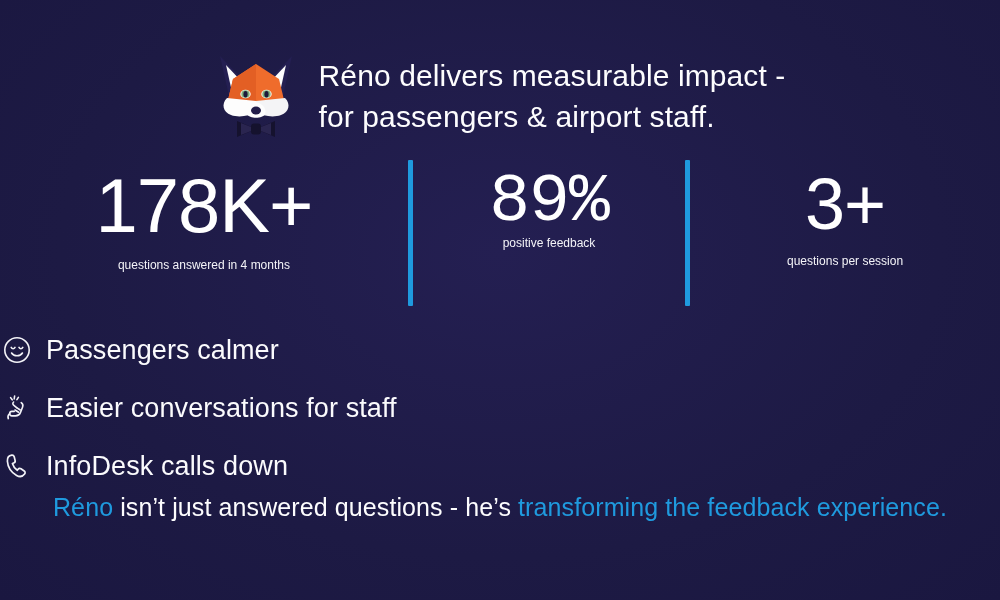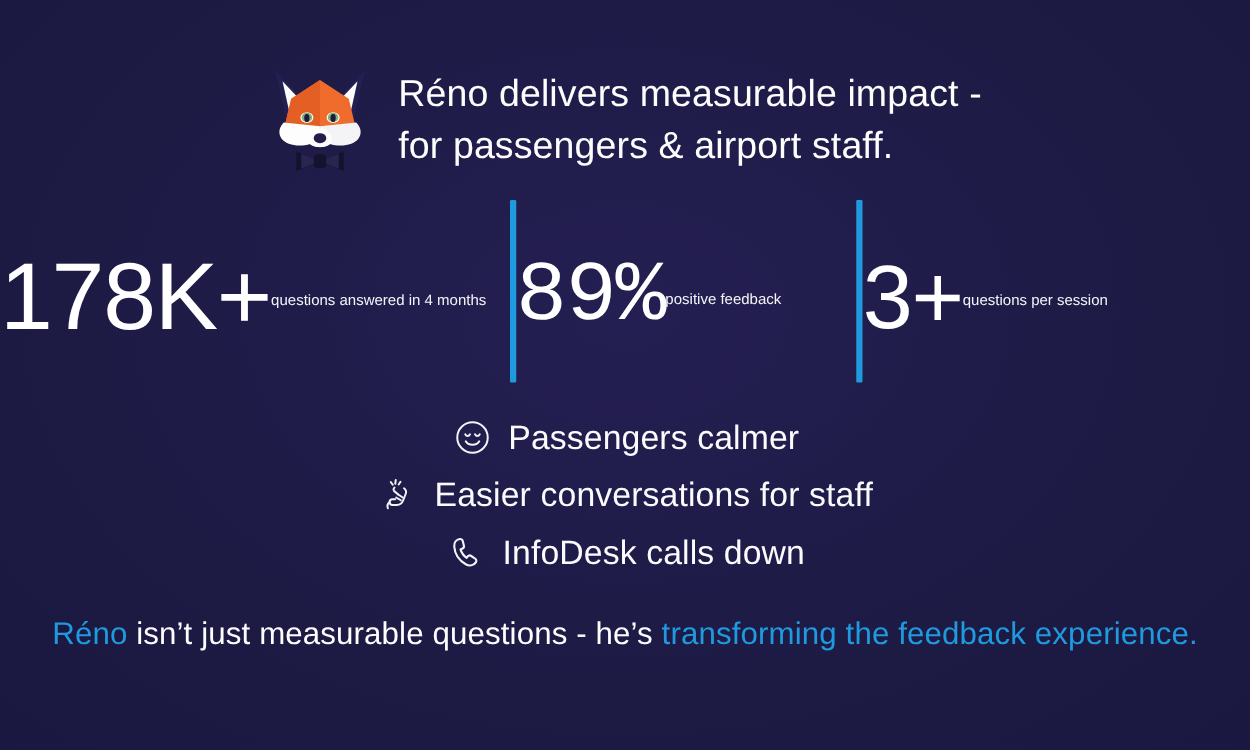--- a/index.html
+++ b/index.html
@@ -57,21 +57,21 @@
     left: 0;
     top: 158px;
     width: 1000px;
     height: 150px;
     display: flex;
     align-items: stretch;
     justify-content: center;
   }
   .stat {
     display: flex;
-    flex-direction: row;
+    flex-direction: column;
     align-items: center;
     justify-content: flex-start;
   }
   .stat-1 { width: 412px; }
   .stat-2 { width: 275px; }
   .stat-3 { width: 313px; }
 
   .stat-value {
     font-size: 76px;
     font-weight: 300;
@@ -84,41 +84,40 @@
   .stat-2 .stat-value { font-size: 68px; font-family: Liberation Mono, monospace; }
   .stat-3 .stat-value { font-size: 72px; }
 
   .stat-label {
     font-size: 12px;
     font-weight: 400;
     color: #f4f4f8;
     margin-top: 14px;
     white-space: nowrap;
   }
-  .stat-2 .stat-label { margin-top: 12px; }
+  .stat-2 .stat-label { margin-top: 0; }
 
   .divider {
     width: 5px;
     align-self: center;
     height: 146px;
     background: #1f9ade;
     flex: 0 0 auto;
     border-radius: 1px;
   }
 
   
   .benefits {
     position: absolute;
     left: 0;
     top: 328px;
     width: 1000px;
     display: flex;
     flex-direction: column;
-    align-items: center;
-    gap: 2px;
+    gap: 14px;
   }
   .benefit {
     display: flex;
     align-items: center;
     gap: 12px;
     height: 44px;
   }
   .benefit-icon {
     width: 34px;
     height: 34px;
@@ -272,16 +271,16 @@
                    L11.7 12.0 C12.8 11.6, 13.4 10.5, 13.1 9.4
                    L12.2 5.8 C11.9 4.8, 11.0 4.1, 9.8 4.2 Z"></path>
         </svg>
       </span>
       <span class="benefit-text">InfoDesk calls down</span>
     </div>
 
   </div>
 
   <div class="closing">
-    <span class="accent">Réno</span><span> isn’t just measurable questions - he’s </span><span class="accent">transforming the feedback experience.</span>
+    <span class="accent">Réno</span><span> isn’t just answered questions - he’s </span><span class="accent">transforming the feedback experience.</span>
   </div>
 
 </div>
 
 </body></html>

